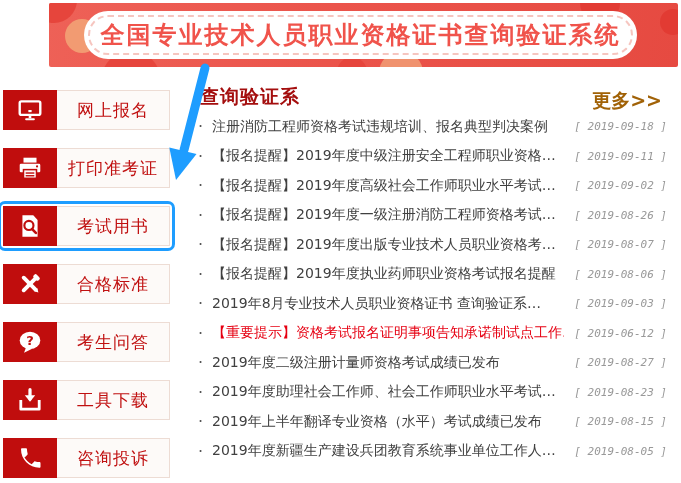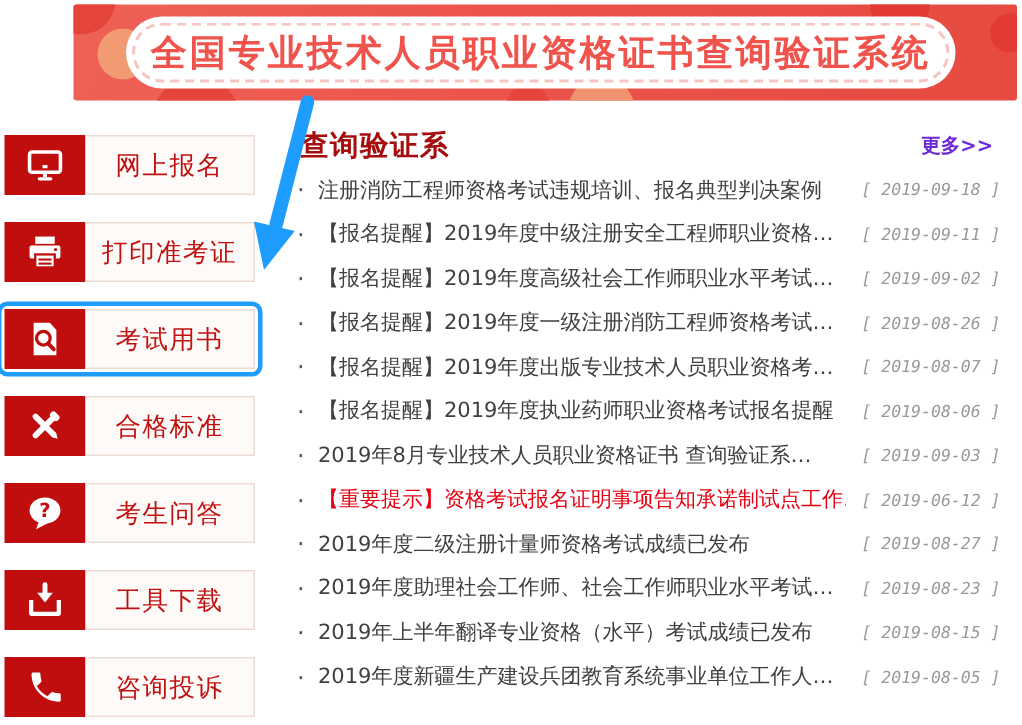--- a/index.html
+++ b/index.html
@@ -67,21 +67,21 @@
     pointer-events:none; z-index:5;
   }
 
   
   .panel-title {
     position:absolute; left:200px; top:84px;
     color:#a40e0e; font-size:19px; font-weight:bold; letter-spacing:1px;
   }
   .more-link {
     position:absolute; right:19px; top:88px;
-    color:#6d28d9; font-size:13px; font-weight:bold;
+    color:#a16207; font-size:19px; font-weight:bold;
     text-decoration:none; cursor:pointer; white-space:nowrap;
   }
   .news-list {
     position:absolute; left:198px; top:112px; right:14px;
     list-style:none;
   }
   .news-row {
     display:flex; align-items:center; height:29.5px; overflow:hidden;
   }
   .dot {

